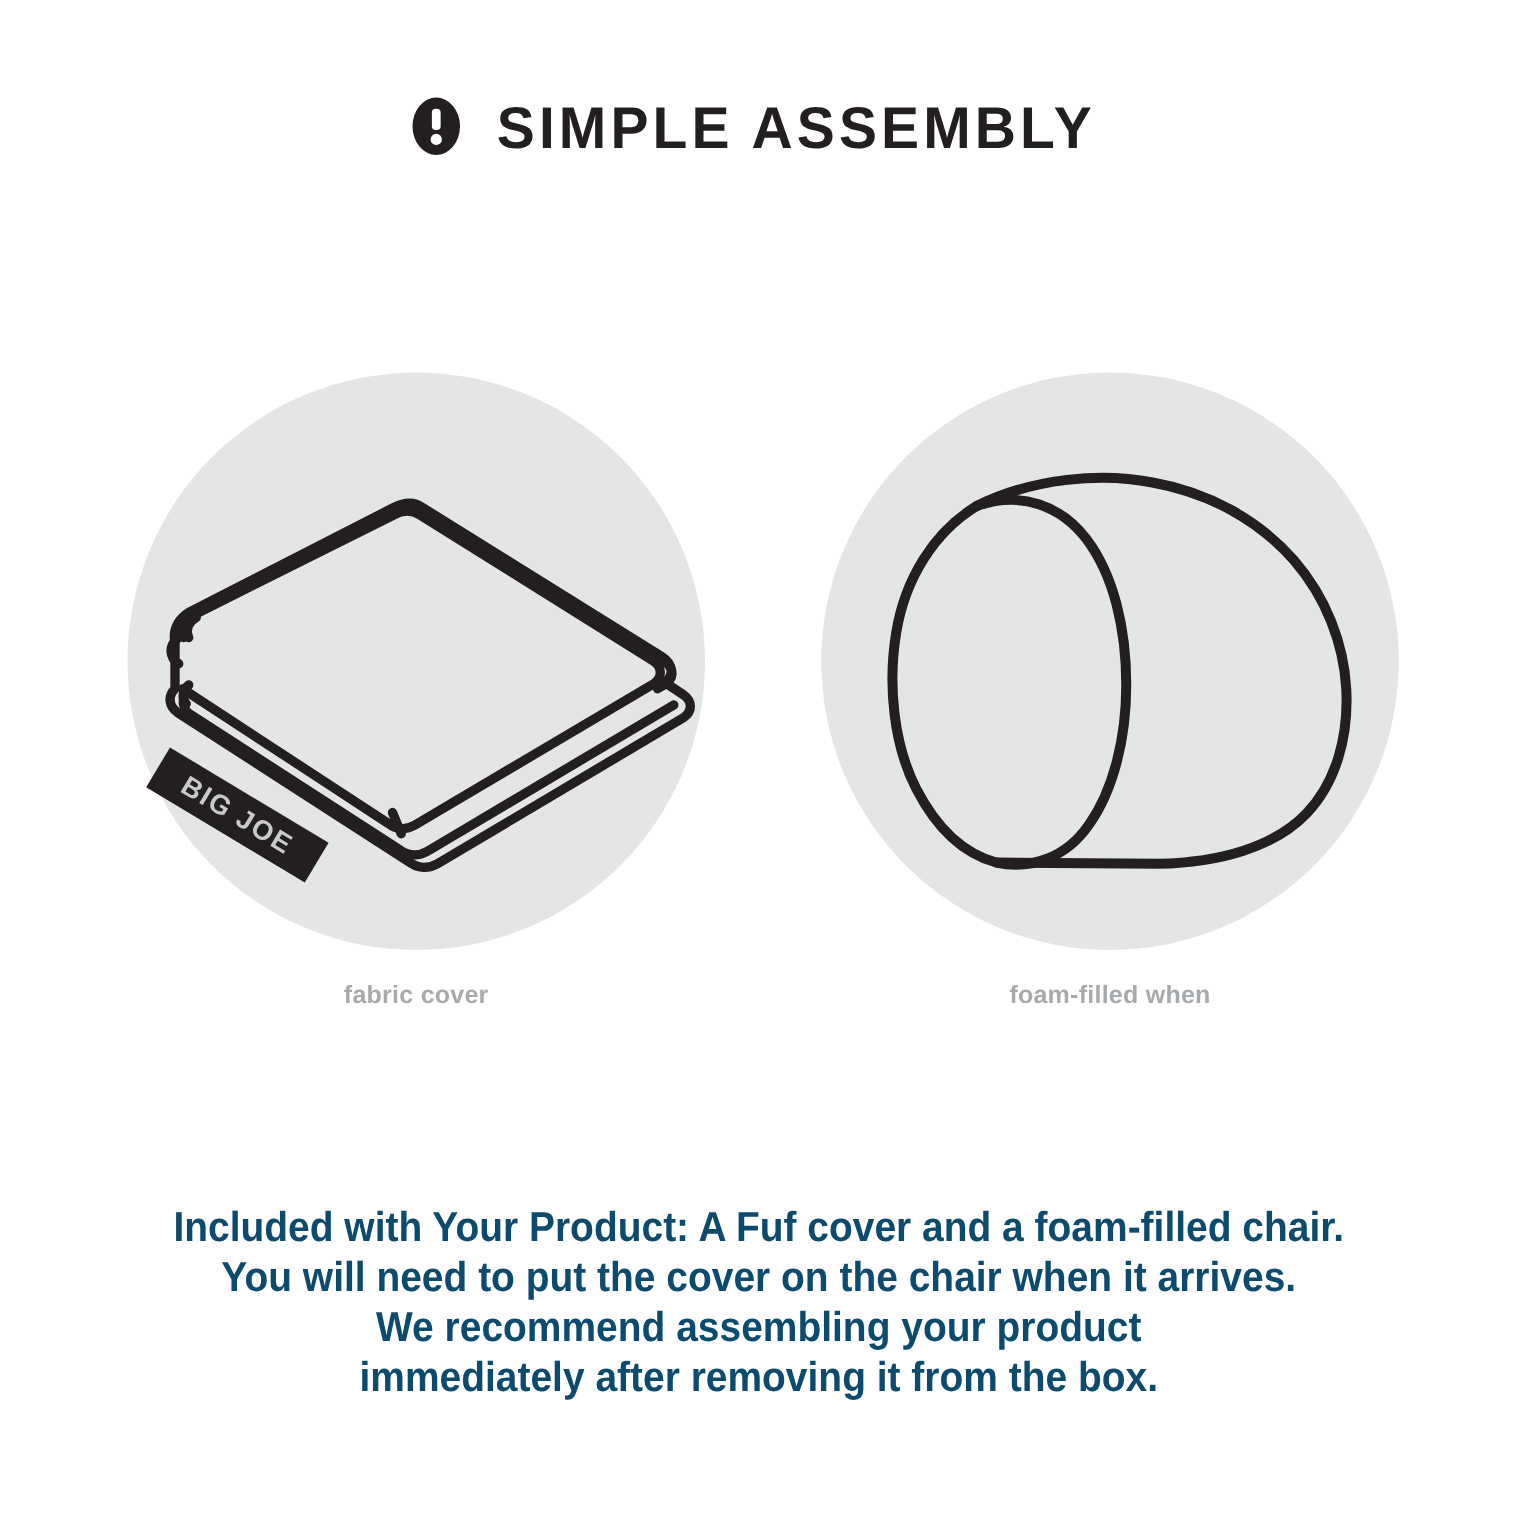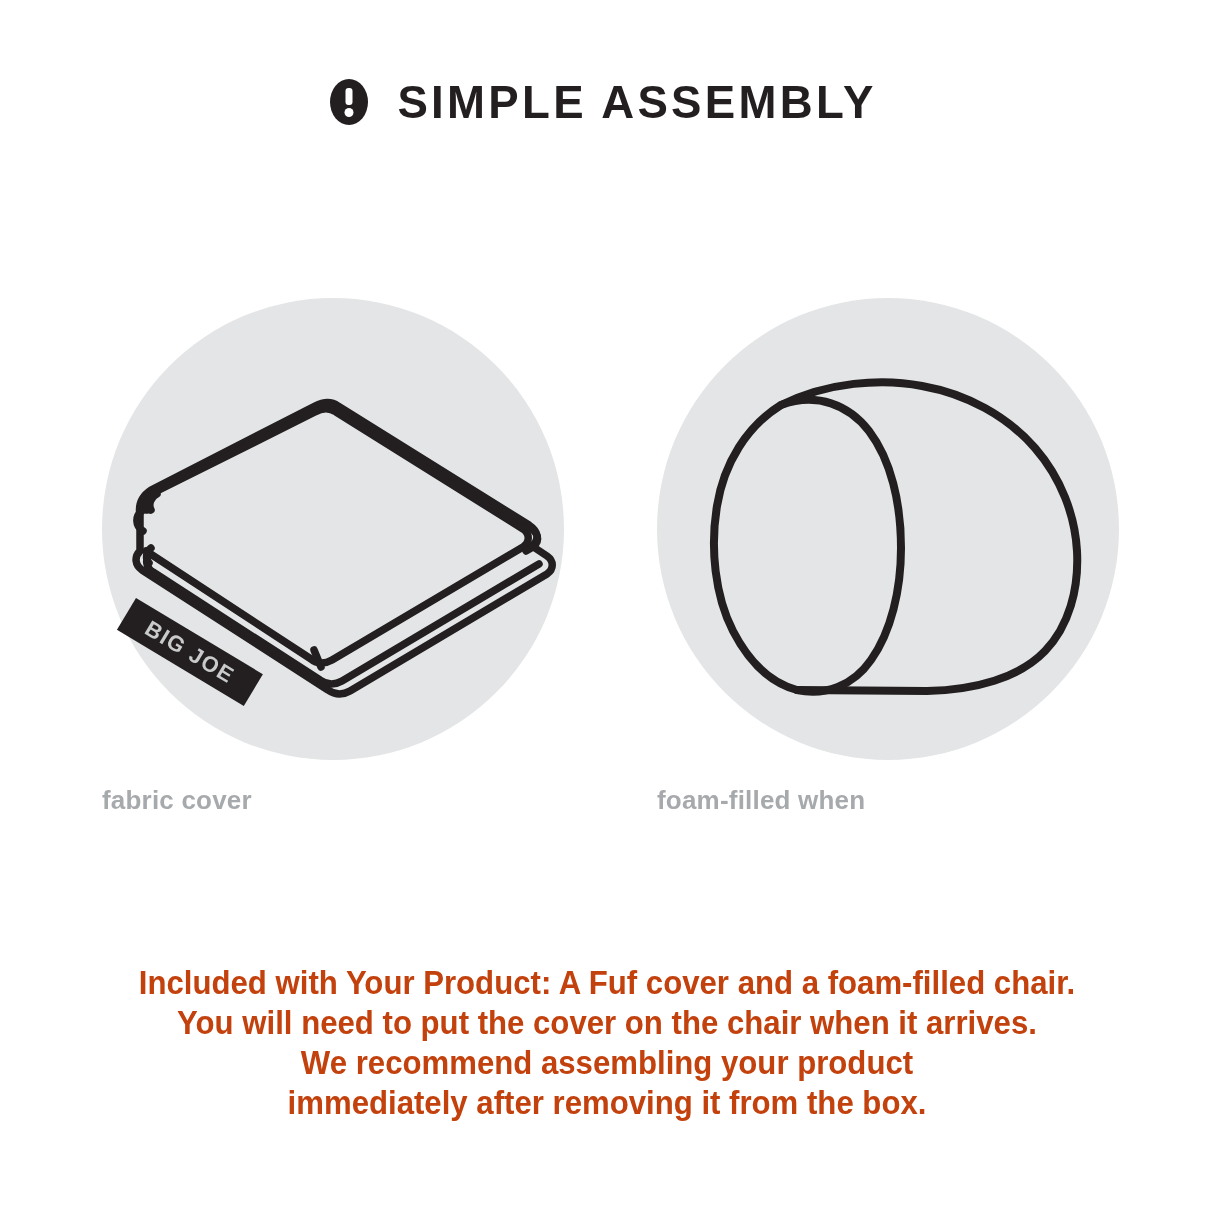--- a/index.html
+++ b/index.html
@@ -17,21 +17,21 @@
     -webkit-font-smoothing: antialiased;
   }
 
   
   .header {
     position: absolute;
     top: 78px;
     left: 0;
     width: 1214px;
     display: flex;
-    align-items: flex-end;
+    align-items: flex-start;
     justify-content: center;
     gap: 22px;
   }
   .alert-icon {
     width: 38px;
     height: 46px;
     border-radius: 50%;
     background: #231f20;
     position: relative;
     flex: 0 0 auto;
@@ -99,40 +99,40 @@
     top: 0;
     left: 0;
     width: 466px;
     height: 466px;
   }
   .caption {
     position: absolute;
     top: 487px;
     left: 0;
     width: 462px;
-    text-align: left;
+    text-align: center;
     font-family: "Liberation Sans", sans-serif;
     font-weight: 700;
-    font-size: 26px;
+    font-size: 20px;
     letter-spacing: 0.2px;
     color: #a7aaad;
   }
 
   
   .body-copy {
     position: absolute;
     top: 963px;
     left: 0;
     width: 1214px;
     text-align: center;
     font-family: "Liberation Sans", sans-serif;
     font-weight: 700;
     font-size: 33.5px;
     line-height: 40px;
-    color: #c2410c;
+    color: #0c4a6e;
   }
   .body-copy .line {
     display: block;
     transform: scaleX(0.93);
     transform-origin: center;
     white-space: nowrap;
   }
 </style>
 </head>
 <body>

